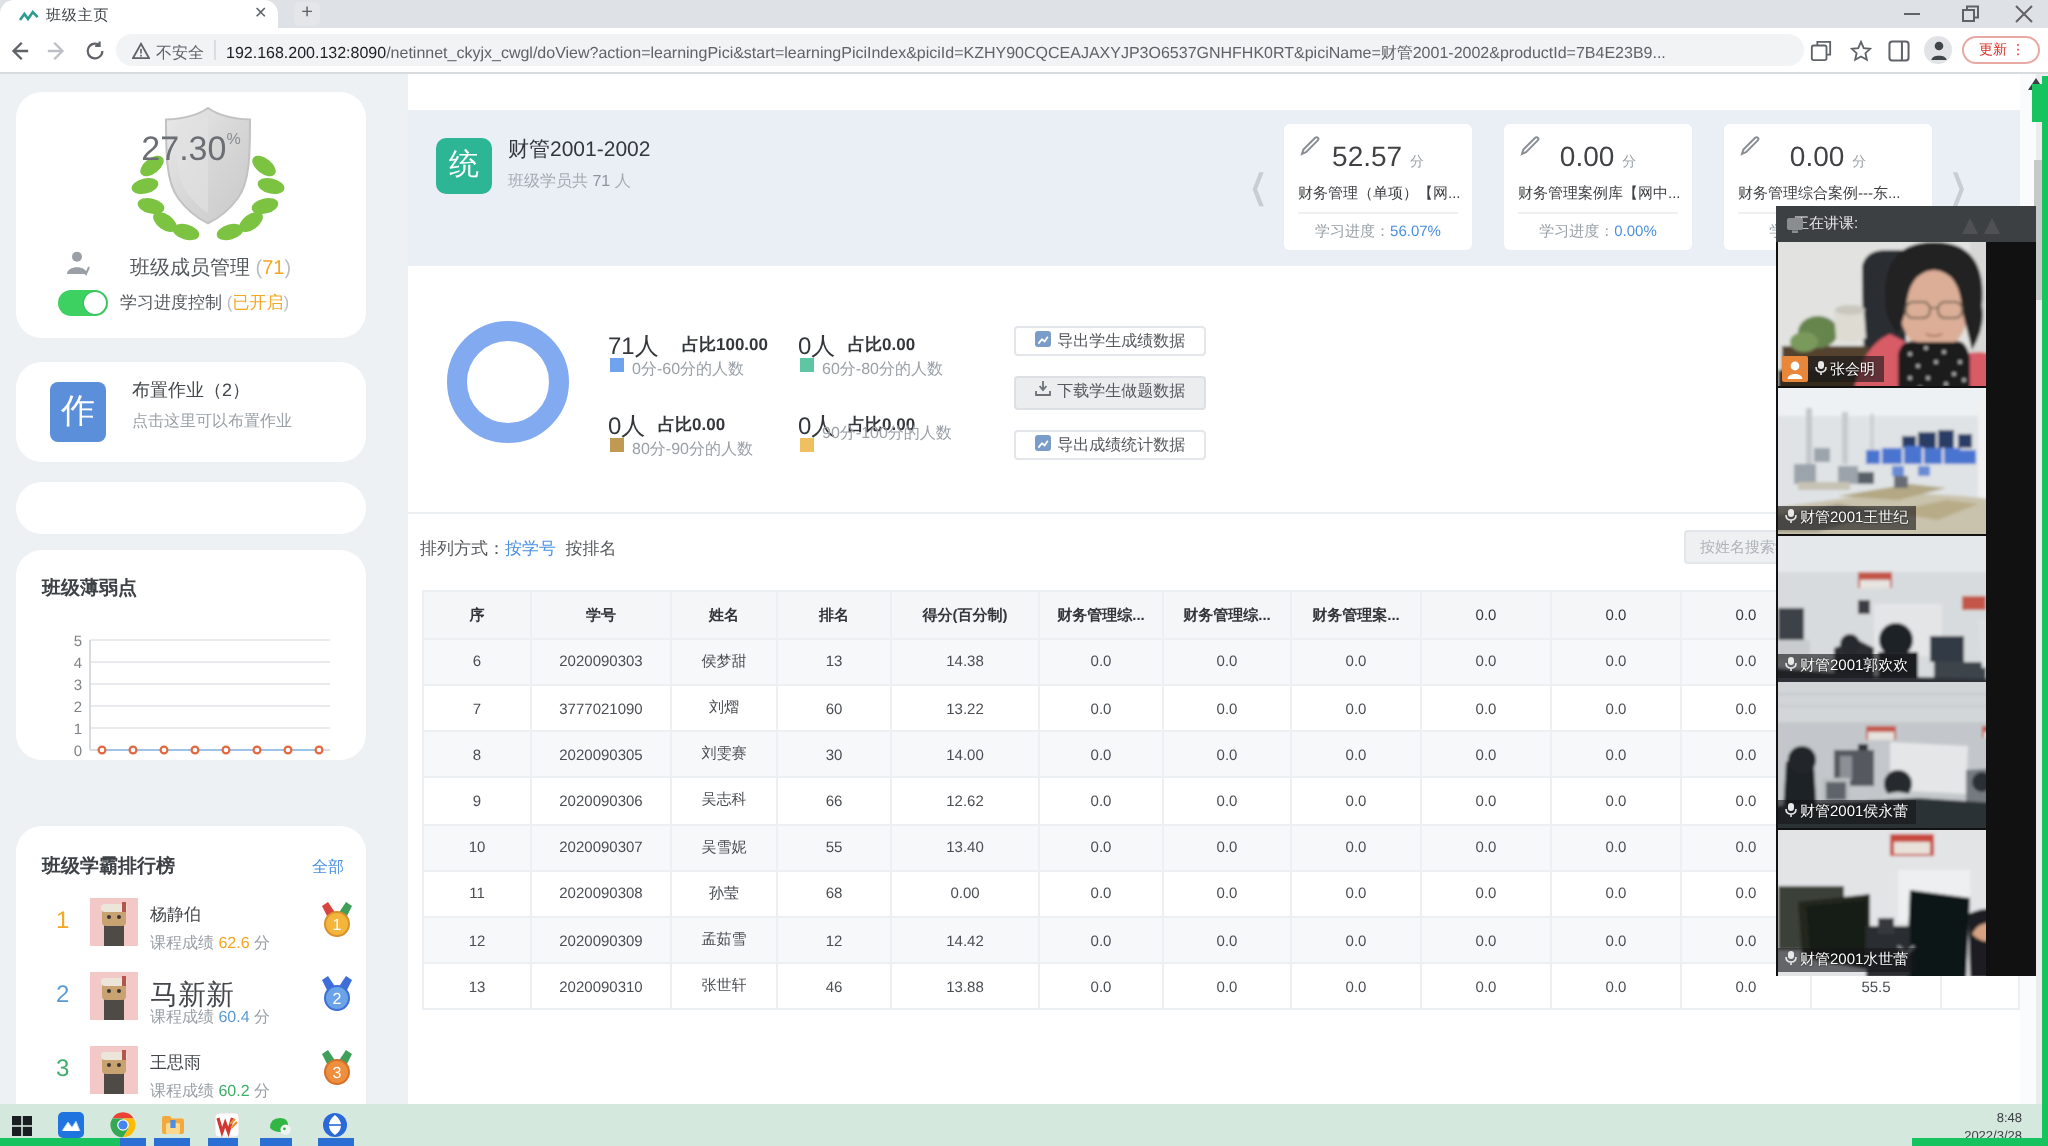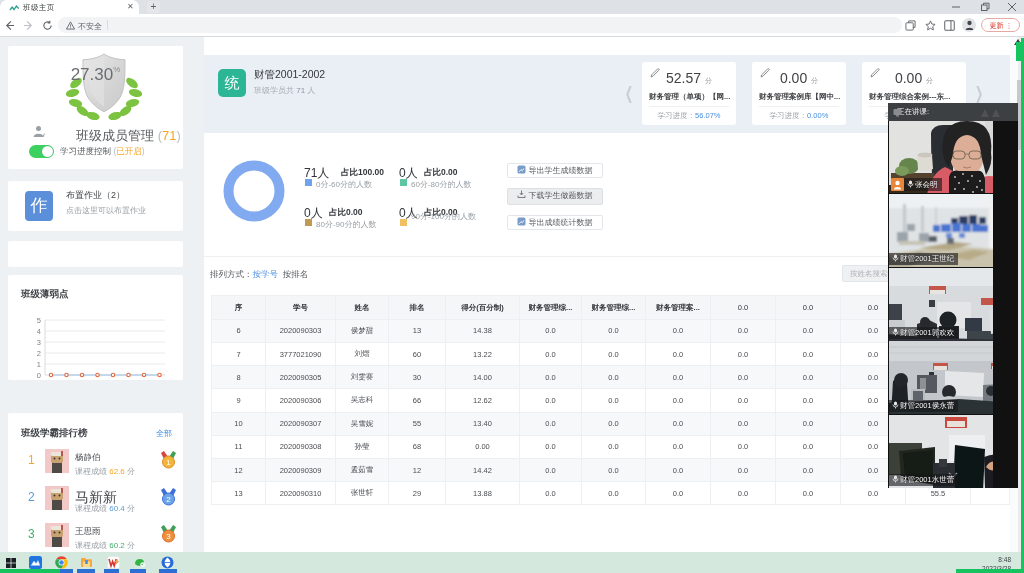--- a/index.html
+++ b/index.html
@@ -21,35 +21,35 @@
 #badge-notsafe { position:absolute; left:78px; top:21px; font-size:8px; color:#5f6368; }
 #update-pill { position:absolute; left:981px; top:18px; width:39px; height:14px; border:1px solid #e8a9a4; border-radius:8px; color:#d93025; font-size:7px; text-align:center; line-height:14px; }
 
 
 .winctl { position:absolute; top:2px; color:#5f6368; }
 
 
 #page { position:absolute; left:0; top:36.8px; width:1024px; height:536px; background:#eef1f4; }
 
 
-.card { position:absolute; background:#fff; border-radius:2px; }
+.card { position:absolute; background:#fff; border-radius:13px; }
 #card1 { left:8px; top:9.2px; width:175px; height:123px; }
 #card2 { left:8px; top:144.2px; width:175px; height:50px; }
 #card3 { left:8px; top:204.2px; width:175px; height:26px; }
 #card4 { left:8px; top:238.2px; width:175px; height:105px; }
 #card5 { left:8px; top:376.2px; width:175px; height:153px; }
 
 
 #mainpanel { position:absolute; left:204px; top:0px; width:806px; height:536px; background:#ffffff; }
 #headerband { position:absolute; left:0px; top:18.2px; width:806px; height:78px; background:#eaeff5; }
 .scard { position:absolute; top:7px; width:94px; height:63px; background:#fff; border-radius:3px; }
 .scard .pencil { position:absolute; left:8px; top:6px; }
 .scard .score { position:absolute; left:0; right:0; top:8px; text-align:center; font-size:14px; color:#404245; }
 .scard .fen { font-size:7px; color:#9aa0a6; }
-.scard .stitle { position:absolute; left:7px; top:30px; font-size:7.5px; color:#404245; white-space:nowrap;font-weight:bold; }
+.scard .stitle { position:absolute; left:7px; top:30px; font-size:7.5px; color:#404245; white-space:nowrap; }
 .scard .sdiv { position:absolute; left:7px; right:7px; top:44px; height:1px; background:#eef0f2; }
 .scard .sprog { position:absolute; left:0; right:0; top:49px; text-align:center; font-size:7.5px; color:#9aa0a6; }
 .scard .sprog b { color:#4a90e2; font-weight:normal; }
 
 
 #statsrow { position:absolute; left:0; top:96.2px; width:806px; height:124px; background:#fff; border-bottom:1px solid #eef1f4; }
 
 
 #sortrow { position:absolute; left:0; top:220.2px; width:806px; height:30px; }
 .expbtn { position:absolute; left:303px; width:96px; height:15px; border:1px solid #e3e6ea; border-radius:2px; font-size:8px; color:#55585c; line-height:14px; text-align:center; }
@@ -106,20 +106,21 @@
       <path d="M10 6 A4 4 0 1 1 8.5 2.9 M8.5 0.8 V3.2 H6.1" fill="none" stroke="#5f6368" stroke-width="1.2"></path>
     </svg>
   <div id="omnibox"></div>
   <svg class="abs" style="left:66px;top:21px" width="9" height="9" viewBox="0 0 10 10">
       <path d="M5 1 L9.5 9 H0.5 Z" fill="none" stroke="#5f6368" stroke-width="1"></path>
       <rect x="4.55" y="3.8" width="0.9" height="2.6" fill="#5f6368"></rect>
       <rect x="4.55" y="7.1" width="0.9" height="1" fill="#5f6368"></rect>
     </svg>
   <div id="badge-notsafe">不安全</div>
   <div class="abs" style="left:107px;top:20px;width:1px;height:10px;background:#dadce0"></div>
+  <div id="urltext">192.168.200.132:8090<span style="color:#5f6368">/netinnet_ckyjx_cwgl/doView?action=learningPici&amp;start=learningPiciIndex&amp;piciId=KZHY90CQCEAJAXYJP3O6537GNHFHK0RT&amp;piciName=财管2001-2002&amp;productId=7B4E23B9...</span></div>
 
   <svg class="abs" style="left:905px;top:20px" width="11" height="11" viewBox="0 0 12 12">
       <rect x="1" y="3" width="8" height="8" rx="1" fill="none" stroke="#5f6368"></rect>
       <path d="M4 3 V1 H11 V8 H9" fill="none" stroke="#5f6368"></path>
     </svg>
   <svg class="abs" style="left:925px;top:20px" width="11" height="11" viewBox="0 0 12 12">
       <path d="M6 1 L7.5 4.4 L11 4.8 L8.4 7.2 L9.2 10.8 L6 9 L2.8 10.8 L3.6 7.2 L1 4.8 L4.5 4.4 Z" fill="none" stroke="#5f6368"></path>
     </svg>
   <svg class="abs" style="left:944px;top:20px" width="11" height="11" viewBox="0 0 12 12">
       <rect x="0.8" y="0.8" width="10.4" height="10.4" rx="1.5" fill="none" stroke="#5f6368" stroke-width="1.1"></rect>
@@ -176,21 +177,21 @@
         <path d="M58 4 C53 7.5 45 9.5 37 9.8 C37 26 37 41 43 49 C48 56 54.5 60 58 61.7 C61.5 60 68 56 73 49 C79 41 79 26 79 9.8 C71 9.5 63 7.5 58 4 Z" fill="url(#shg)" stroke="#c2c2c2" stroke-width="1"></path>
         <path d="M58 8 C54 10.5 48 12.3 42 12.6 C42 26 42.5 39 47 45.5 C51 51.5 55.5 55 58 56.5 Z" fill="#e2e2e2" opacity="0.65"></path>
       </svg>
       <div style="position:absolute;left:0;width:175px;top:19px;text-align:center;font-size:17px;color:#6b6e73">27.30<span style="font-size:8px;vertical-align:8px;color:#8a8d92">%</span></div>
 
       <svg style="position:absolute;left:24px;top:79px" width="13" height="13" viewBox="0 0 13 13">
           <circle cx="6.5" cy="3.4" r="2.5" fill="#9aa0a6"></circle>
           <path d="M1.5 12 C1.5 7.5 11.5 7.5 11.5 12 Z" fill="#9aa0a6"></path>
           <path d="M8.5 9.5 l2.5 2.5 l1.5 -3.5" stroke="#9aa0a6" fill="none"></path>
         </svg>
-      <div style="position:absolute;left:68px;top:81px;font-size:13px;color:#55585c">班级成员管理 <span style="color:#b9bcc1">(</span><span style="color:#f5a623">71</span><span style="color:#b9bcc1">)</span></div>
+      <div style="position:absolute;left:57px;top:81px;font-size:10px;color:#55585c">班级成员管理 <span style="color:#b9bcc1">(</span><span style="color:#f5a623">71</span><span style="color:#b9bcc1">)</span></div>
 
       <div style="position:absolute;left:21px;top:99px;width:25px;height:13px;border-radius:7px;background:#3dd162"></div>
       <div style="position:absolute;left:34px;top:100px;width:11px;height:11px;border-radius:50%;background:#fff;box-shadow:0 0 1px rgba(0,0,0,0.3)"></div>
       <div style="position:absolute;left:52px;top:100px;font-size:8.5px;color:#55585c">学习进度控制 <span style="color:#b9bcc1">(</span><span style="color:#f5a623">已开启</span><span style="color:#b9bcc1">)</span></div>
     </div>
 
     <div class="card" id="card2">
       <div style="position:absolute;left:17px;top:10px;width:28px;height:30px;background:#5b8fd9;border-radius:4px;color:#fff;font-size:17px;text-align:center;line-height:30px">作</div>
       <div style="position:absolute;left:58px;top:8px;font-size:9px;color:#44474b">布置作业（2）</div>
       <div style="position:absolute;left:58px;top:24px;font-size:8px;color:#9aa0a6">点击这里可以布置作业</div>
@@ -516,21 +517,21 @@
                 <td>0.0</td>
                 <td>0.0</td>
                 <td>0.0</td>
                 <td>0.0</td>
                 <td></td>
               </tr>
           <tr>
                 <td>13</td>
                 <td>2020090310</td>
                 <td>张世轩</td>
-                <td>29</td>
+                <td>46</td>
                 <td>13.88</td>
                 <td>0.0</td>
                 <td>0.0</td>
                 <td>0.0</td>
                 <td>0.0</td>
                 <td>0.0</td>
                 <td>0.0</td>
                 <td>55.5</td>
                 <td></td>
               </tr>

